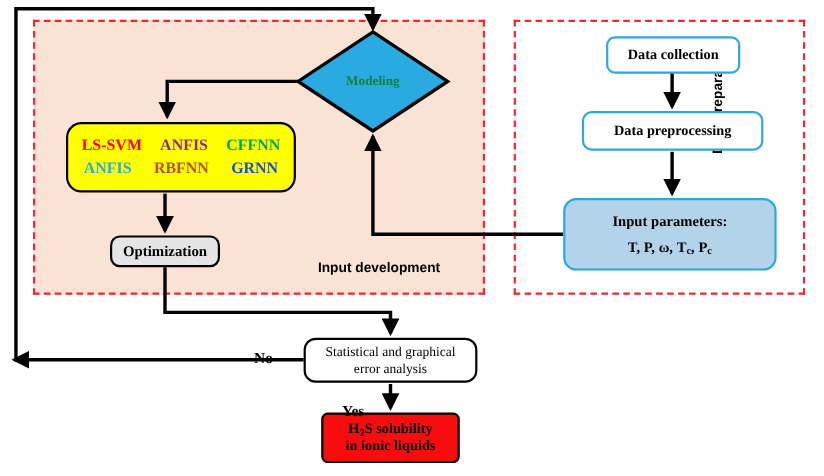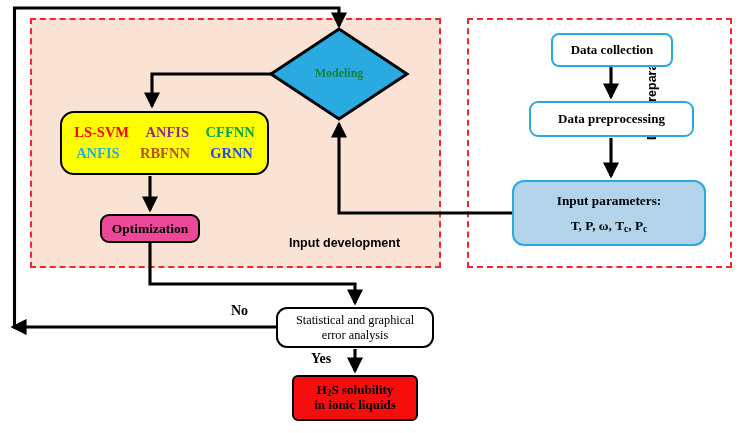--- a/index.html
+++ b/index.html
@@ -86,21 +86,21 @@
   .ml-item {
     font-family: "Liberation Serif", serif;
     font-weight: bold;
     font-size: 14.5px;
     white-space: nowrap;
   }
 
   
   #node-optimization {
     left: 100px; top: 214px; width: 100px; height: 29px;
-    background: #ec4899;
+    background: #e5e5e5;
     border: 2.6px solid #000;
     border-radius: 9px;
     font-family: "Liberation Serif", serif;
     font-size: 13.5px;
   }
 
   
   #node-modeling {
     left: 271px; top: 29px; width: 136px; height: 90px;
   }
@@ -166,20 +166,21 @@
   #node-input-parameters sub { font-size: 9.5px; vertical-align: baseline; position: relative; top: 2px; }
 
   
   .edge-label {
     position: absolute;
     font-family: "Liberation Serif", serif;
     font-weight: bold;
     font-size: 14px;
     color: #000;
     white-space: nowrap;
+    margin-top: 16px;
   }
   #edge-label-no { left: 231px; top: 303px; }
   #edge-label-yes { left: 311px; top: 351px; }
 </style>
 </head>
 <body>
 
 <div id="canvas">
 
   <div class="group-box" id="group-model-development"></div>

